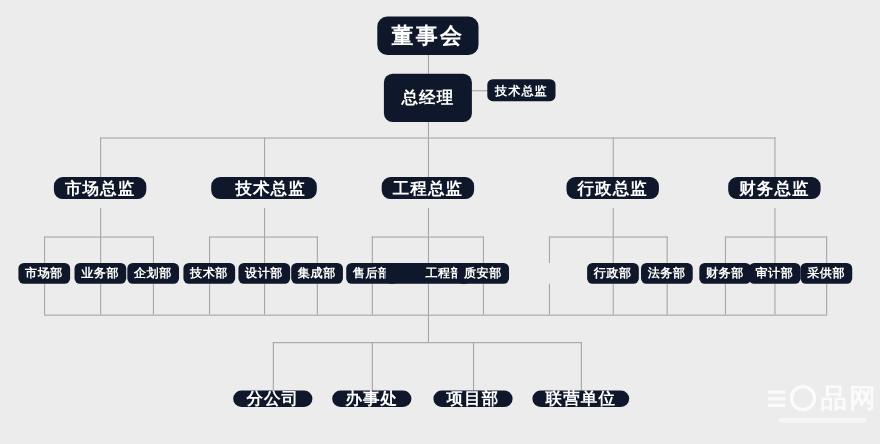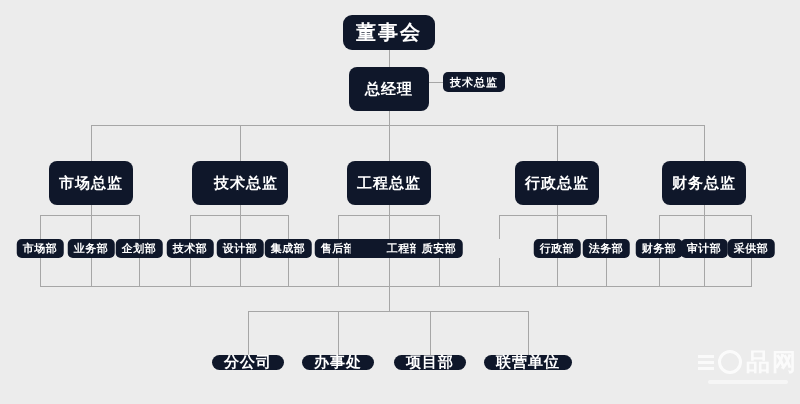--- a/index.html
+++ b/index.html
@@ -28,21 +28,21 @@
     align-items:center;
     justify-content:center;
     white-space:nowrap;
     letter-spacing:1px;
     z-index:2;
     box-sizing:border-box;
   }
   .board{height:35px;font-size:20px;padding:0 13px;border-radius:9px;letter-spacing:2px;}
   .gm{height:44px;font-size:15px;padding:0 16px;border-radius:8px;}
   .assist{height:20px;font-size:11px;padding:0 7px;border-radius:5px;}
-  .dir{height:44px;font-size:15px;padding:0 10px;border-radius:8px;}
+  .dir{height:20px;font-size:15px;padding:0 10px;border-radius:8px;}
   .dept{height:19px;font-size:11px;padding:0 6px;border-radius:5px;letter-spacing:0.5px;}
   .unit{height:15px;font-size:15px;padding:0 12px;border-radius:8px;}
   .watermark{
     position:absolute;
     left:698px;top:346px;
     z-index:3;
     color:rgba(255,255,255,0.8);
     display:flex;flex-direction:column;align-items:center;
   }
   .wm-row{display:flex;align-items:center;gap:4px;}

